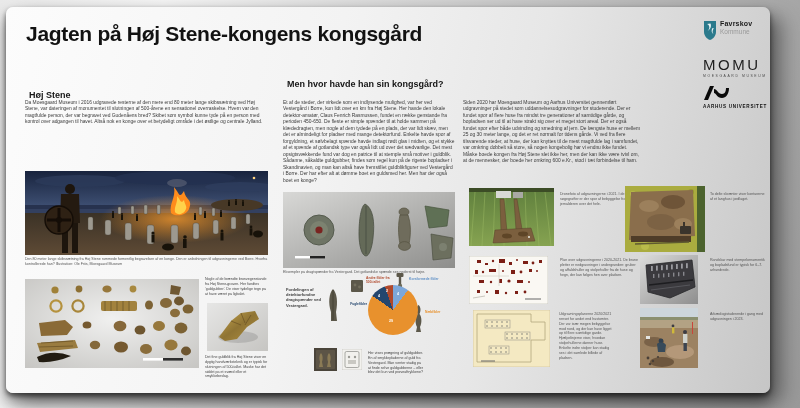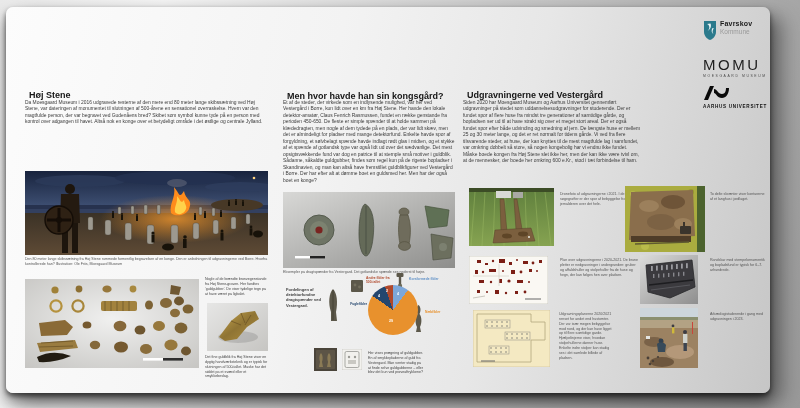--- a/index.html
+++ b/index.html
@@ -32,20 +32,21 @@
   
   .pie{border-radius:50%;}
   .pie-num{position:absolute;font-size:3.6px;font-weight:bold;color:#fff;}
   .pie-cat{position:absolute;font-size:3.3px;font-weight:bold;line-height:1.2;}
 </style>
 </head>
 <body>
 
 <div id="board" class="abs">
 
+  <div class="abs title">Jagten på Høj Stene-kongens kongsgård</div>
 
   <div class="abs" style="left:697px;top:13px;width:62px;height:26px;display:flex;gap:3px;">
     <svg width="14" height="21" viewBox="0 0 14 21">
       <path d="M1 1 H13 V12 C13 17 8 20 7 20 C6 20 1 17 1 12 Z" fill="#2b7a8c"></path>
       <path d="M4 4 C7 5 7 9 4.5 11 C6.5 10 9 7 7.5 3.5 Z" fill="#eaf4f6"></path>
       <path d="M9.5 8 C8 10 8.5 13 10.5 14 C9 12.5 9.5 10 10.8 8.3 Z" fill="#eaf4f6"></path>
     </svg>
     <div class="logo-favrskov-text">
       <b>Favrskov</b>
       <span>Kommune</span>
@@ -221,21 +222,21 @@
         </linearGradient>
       </defs>
       <rect width="61" height="48" fill="url(#gb)"></rect>
       <ellipse cx="31" cy="34" rx="20" ry="6" fill="#000" opacity="0.12"></ellipse>
       <path d="M12 34 L24 18 L34 10 L48 8 L52 16 L40 24 L30 36 L18 38 Z" fill="url(#gold)"></path>
       <path d="M24 18 L34 22 M34 10 L38 20 M44 12 L38 22" stroke="#6e5526" stroke-width="0.8"></path>
     </svg>
   </div>
   <div class="abs caption dark" style="left:199px;top:348px;width:64px;">Det fine guldblik fra Høj Stene viser en dygtig håndværksteknik og er typisk for slutningen af 500-tallet. Måske har det siddet på et sværd eller et smykkebeslag.</div>
 
-  <h2 class="abs colhead" style="left:277px;top:80px;">Men hvor havde han sin kongsgård?</h2>
+  <h2 class="abs colhead" style="left:277px;top:68px;">Men hvor havde han sin kongsgård?</h2>
   <div class="abs body-text" style="left:277px;top:93px;width:172px;height:90px;">Et af de steder, der virkede som en indlysende mulighed, var her ved Vestergård i Borre, kun lidt over en km fra Høj Stene. Her havde den lokale detektor-amatør, Claus Fenrich Rasmussen, fundet en række genstande fra perioden 450-650. De fleste er simple spænder til at holde sammen på klædedragten, men nogle af dem tydede på en plads, der var lidt skæv, men det er almindeligt for pladser med mange detektorfund. Enkelte havde spor af forgyldning, et sølvbelagt spænde havde indlagt rødt glas i midten, og et stykke af et spænde af gotlandsk type var også lidt ud over det sædvanlige. Det mest opsigtsvækkende fund var dog en patrice til at stemple små motiver i guldblik. Sådanne, såkaldte guldgubber, findes som regel kun på de rigeste bopladser i Skandinavien, og man kan altså have fremstillet guldblikfigurer ved Vestergård i Borre. Der har efter alt at dømme boet en guldsmed her. Men har der også boet en konge?</div>
 
   <div class="abs img-frame" style="left:277px;top:185px;width:172px;height:76px;">
     <svg width="172" height="76" viewBox="0 0 172 76">
       <defs>
         <linearGradient id="bp" x1="0" y1="0" x2="1" y2="1">
           <stop offset="0" stop-color="#d8d8d6"></stop>
             <stop offset="1" stop-color="#8e8e8c"></stop>
         </linearGradient>
       </defs>
@@ -306,21 +307,20 @@
     <svg width="20" height="21" viewBox="0 0 20 21">
       <rect width="20" height="21" fill="#f2f1ed" stroke="#bdbdb8" stroke-width="0.6"></rect>
       <rect x="3" y="2.5" width="14" height="16" rx="1.5" fill="none" stroke="#8a8a85" stroke-width="0.7"></rect>
       <circle cx="7" cy="8" r="1.2" fill="#9a9a94"></circle>
         <circle cx="13" cy="8" r="1.2" fill="#9a9a94"></circle>
       <rect x="6" y="11" width="8" height="4" fill="#c9c8c2"></rect>
     </svg>
   </div>
   <div class="abs caption dark" style="left:362px;top:344px;width:56px;">Her vises prægning af guldgubber. En af smykkepladerne af guld fra Vestergård. Man venter stadig på at finde selve guldgubberne – eller blev det kun ved prøveaftrykkene?</div>
 
-  <h2 class="abs colhead" style="left:457px;top:79px;">Udgravningerne ved Vestergård</h2>
   <div class="abs body-text" style="left:457px;top:93px;width:178px;height:82px;">Siden 2020 har Moesgaard Museum og Aarhus Universitet gennemført udgravninger på stedet som uddannelsesudgravninger for studerende. Der er fundet spor af flere huse fra mindst tre generationer af samtidige gårde, og bopladsen ser ud til at have strakt sig over et meget stort areal. Der er også fundet spor efter både udvinding og smedning af jern. De længste huse er mellem 25 og 30 meter lange, og det er ret normalt for tidens gårde. Vi ved fra flere tilsvarende steder, at huse, der kan knyttes til de mest magtfulde lag i samfundet, var omkring dobbelt så store, så nogen kongebolig har vi endnu ikke fundet. Måske boede kongen fra Høj Stene slet ikke her, men der kan ikke være tvivl om, at de mennesker, der boede her omkring 600 e.Kr., stod i tæt forbindelse til ham.</div>
 
   <div class="abs img-frame" style="left:463px;top:181px;width:85px;height:58px;">
     <svg width="85" height="58" viewBox="0 0 85 58">
       <defs>
         <linearGradient id="field" x1="0" y1="0" x2="0" y2="1">
           <stop offset="0" stop-color="#5f7f3d"></stop>
             <stop offset="1" stop-color="#86a351"></stop>
         </linearGradient>
       </defs>

